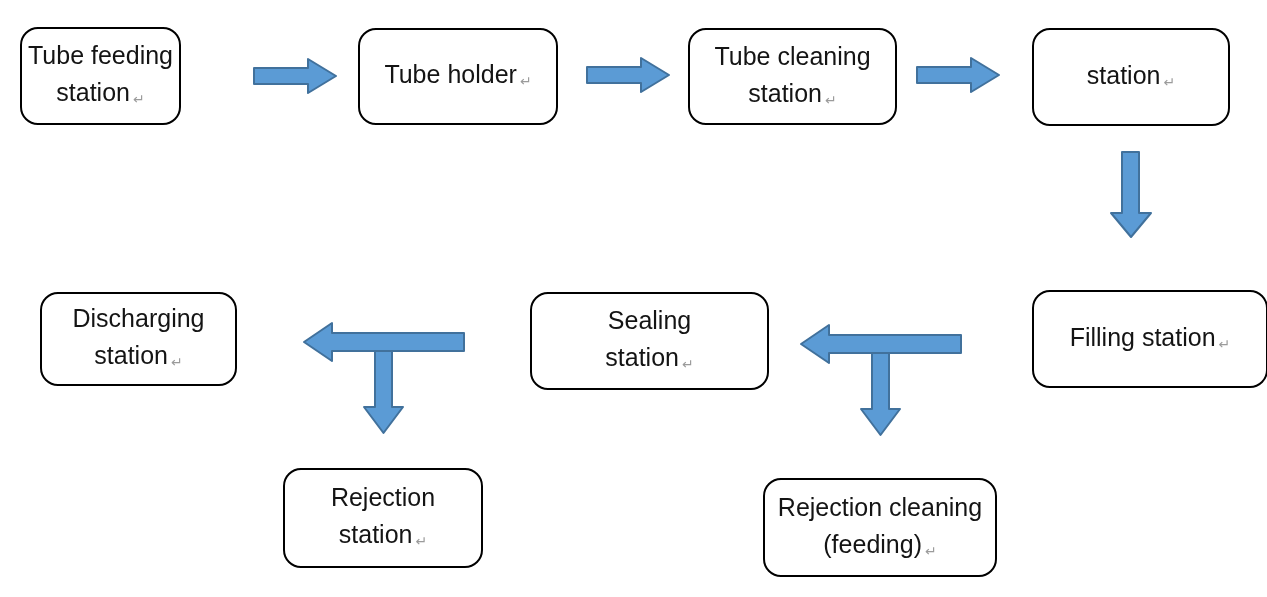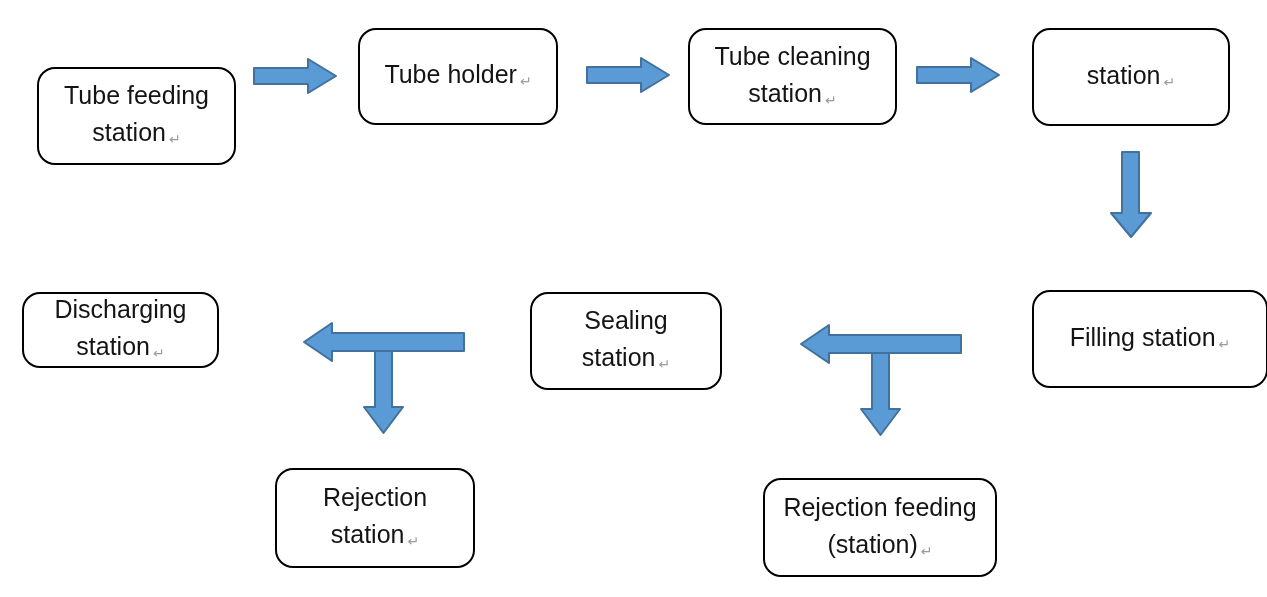--- a/index.html
+++ b/index.html
@@ -35,21 +35,21 @@
     position: relative;
     top: 3px;
   }
   .arr { position: absolute; display: block; }
 </style>
 </head>
 <body>
 
 <div id="canvas">
 
-  <div class="node" style="left:37px; top:27px; width:199px; height:98px;margin-top:40px;">
+  <div class="node" style="left:20px; top:27px; width:161px; height:98px;">
     <span class="ln"><span>Tube feeding</span></span>
     <span class="ln"><span>station</span><span class="ret">↵</span></span>
   </div>
 
   <div class="node" style="left:358px; top:28px; width:200px; height:97px;">
     <span class="ln"><span>Tube holder</span><span class="ret">↵</span></span>
   </div>
 
   <div class="node" style="left:688px; top:28px; width:209px; height:97px;">
     <span class="ln"><span>Tube cleaning</span></span>
@@ -57,38 +57,38 @@
   </div>
 
   <div class="node" style="left:1032px; top:28px; width:198px; height:98px;">
     <span class="ln"><span>station</span><span class="ret">↵</span></span>
   </div>
 
   <div class="node" style="left:1032px; top:290px; width:236px; height:98px;">
     <span class="ln"><span>Filling station</span><span class="ret">↵</span></span>
   </div>
 
-  <div class="node" style="left:530px; top:292px; width:192px; height:98px;">
+  <div class="node" style="left:530px; top:292px; width:239px; height:98px;">
     <span class="ln"><span>Sealing</span></span>
     <span class="ln"><span>station</span><span class="ret">↵</span></span>
   </div>
 
-  <div class="node" style="left:22px; top:292px; width:197px; height:76px;">
+  <div class="node" style="left:40px; top:292px; width:197px; height:94px;">
     <span class="ln"><span>Discharging</span></span>
     <span class="ln"><span>station</span><span class="ret">↵</span></span>
   </div>
 
-  <div class="node" style="left:275px; top:468px; width:200px; height:100px;">
+  <div class="node" style="left:283px; top:468px; width:200px; height:100px;">
     <span class="ln"><span>Rejection</span></span>
     <span class="ln"><span>station</span><span class="ret">↵</span></span>
   </div>
 
   <div class="node" style="left:763px; top:478px; width:234px; height:99px;">
-    <span class="ln"><span>Rejection feeding</span></span>
-    <span class="ln"><span>(station)</span><span class="ret">↵</span></span>
+    <span class="ln"><span>Rejection cleaning</span></span>
+    <span class="ln"><span>(feeding)</span><span class="ret">↵</span></span>
   </div>
 
   <svg class="arr" style="left:253px; top:57px;" width="85" height="38" viewBox="0 0 85 38">
     <polygon points="1,11 55,11 55,2 83,19 55,36 55,27 1,27" fill="#5B9BD5" stroke="#41719C" stroke-width="2" stroke-linejoin="round"></polygon>
   </svg>
 
   <svg class="arr" style="left:586px; top:56px;" width="85" height="38" viewBox="0 0 85 38">
     <polygon points="1,11 55,11 55,2 83,19 55,36 55,27 1,27" fill="#5B9BD5" stroke="#41719C" stroke-width="2" stroke-linejoin="round"></polygon>
   </svg>
 

